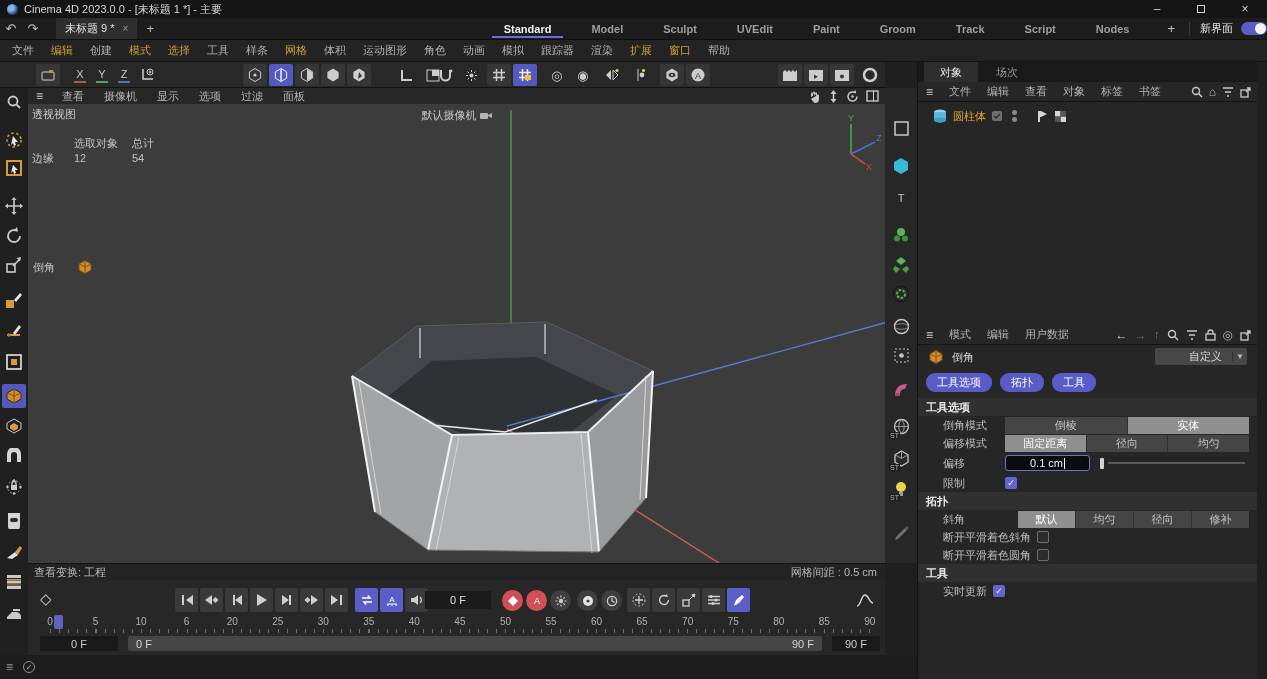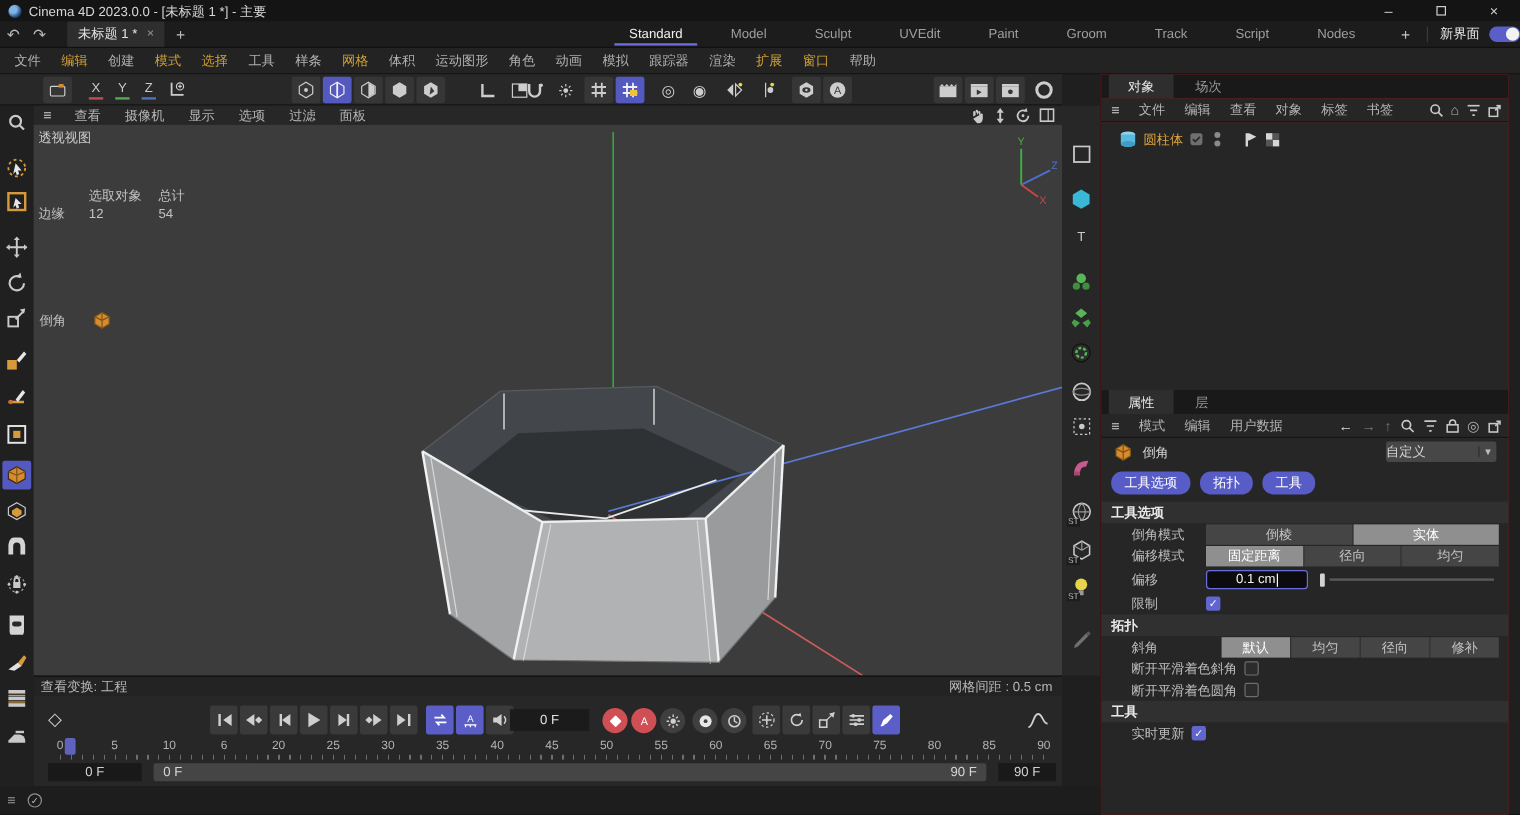--- a/index.html
+++ b/index.html
@@ -23,21 +23,21 @@
   
   #tabrow { left:0; top:18px; width:1267px; height:22px; background:#1c1c1c;
             border-bottom:1px solid #101010; display:flex; align-items:stretch; }
   .histbtn { width:22px; display:flex; align-items:center; justify-content:center;
              color:#b9b9b9; font-size:13px; }
   #doc-tab { background:#2e2e2e; display:flex; align-items:center; gap:8px;
              padding:0 9px; margin-left:12px; color:#e3e3e3; }
   #doc-tab .x { color:#9a9a9a; font-size:10px; }
   #tab-add { width:26px; display:flex; align-items:center; justify-content:center; color:#bbb; font-size:13px; }
   #layouts { margin-left:auto; display:flex; align-items:stretch; gap:0; padding-right:6px; }
-  .layout-tab { padding:0 20px; display:flex; align-items:center; color:#9e9e9e; position:relative; }
+  .layout-tab { padding:0 20px; display:flex; align-items:center; color:#9e9e9e; position:relative;font-weight:bold; }
   .layout-tab.active { color:#f0f0f0; }
   .layout-tab.active::after { content:""; position:absolute; left:8px; right:8px; bottom:1px;
                               height:2px; background:#6b6ed9; }
   #layout-add { padding:0 12px; display:flex; align-items:center; color:#c5c5c5; font-size:13px; }
   #layout-sep { width:1px; background:#3a3a3a; margin:4px 2px; }
   #newui-label { display:flex; align-items:center; padding:0 8px; color:#e6e6e6; }
   #newui-toggle { align-self:center; width:26px; height:13px; border-radius:7px; background:#5b5ec6; position:relative; }
   #newui-toggle::after { content:""; position:absolute; right:1px; top:1px; width:11px; height:11px;
                          border-radius:50%; background:#f2f2f2; }
 
@@ -72,52 +72,52 @@
   #vp-menu .ham { color:#cfcfcf; font-size:12px; letter-spacing:-1px; }
   #vp-nav { position:absolute; right:6px; top:0; height:16px; display:flex; gap:7px; align-items:center; }
   #vp-canvas { left:28px; top:104px; width:857px; height:459px; background:#3c3c3c; }
   #vp-status { left:28px; top:563px; width:857px; height:17px; background:#232323;
                border-top:1px solid #121212; display:flex; align-items:center; color:#b8b8b8; }
   #vp-status .right { margin-left:auto; padding-right:8px;padding-left:14px; }
   #vp-status .left { padding-left:6px; }
   .overlay { position:absolute; color:#c9c9c9; }
   #vp-stats { left:4px; top:32px; font-size:11px; color:#c2c2c2; }
   #vp-stats div { height:15px; }
-  #vp-stats span { display:inline-block;margin-top:20px; }
+  #vp-stats span { display:inline-block; }
   #camera-label { left:0; right:0; top:4px; text-align:center; color:#c9c9c9; }
   #camera-label svg { vertical-align:-1px; margin-left:3px; }
   #tool-overlay { left:5px; top:155px; display:flex; gap:22px; align-items:center; color:#c2c2c2; }
 
   
   #right-strip { left:885px; top:88px; width:32px; height:475px; background:#272727; }
   .rtool { position:absolute; left:4px; width:24px; height:24px; display:flex;
            align-items:center; justify-content:center; color:#c9c9c9; }
   .st-badge { position:absolute; left:0px; bottom:-1px; font-size:7px; color:#bbb; background:#1d1d1d; padding:0 1px; }
 
   
-  #right-panel { left:917px; top:62px; width:340px; height:617px; background:#b91c1c;
+  #right-panel { left:917px; top:62px; width:340px; height:617px; background:#f0abfc;
                  border-left:1px solid #121212; }
   .ptabs { height:20px; background:#191919; display:flex; align-items:stretch; padding-left:6px; gap:2px; }
   .ptab { padding:0 16px; display:flex; align-items:center; color:#969696; }
   .ptab.active { background:#2e2e2e; color:#e9e9e9; }
   .pmenu { height:20px; background:#262626; display:flex; align-items:center; gap:16px;
            padding-left:8px; color:#b3b3b3; border-bottom:1px solid #151515; position:relative; }
   .pmenu .ham { font-size:12px; color:#d0d0d0; }
   .pmenu-icons { position:absolute; right:6px; top:0; height:20px; display:flex; gap:6px; align-items:center; }
   .dim { color:#6f6f6f; }
   #om-tree { height:223px; background:#262626; position:relative; }
   #om-row { position:absolute; left:14px; top:6px; display:flex; align-items:center; gap:5px; }
   #om-name { color:#e0a43c; }
   .vis-dots { display:flex; flex-direction:column; gap:2px; margin-left:4px; }
   .vis-dots i { width:5px; height:5px; border-radius:50%; background:#8a8a8a; }
   #attr-area { position:relative; background:#262626; height:354px; }
   #attr-toolrow { height:24px; display:flex; align-items:center; gap:8px; padding-left:10px; position:relative; }
   #attr-preset { position:absolute; right:10px; top:3px; width:92px; height:17px; background:#474747;
                  border-radius:2px; display:flex; align-items:center; }
-  #attr-preset .lbl { flex:1; color:#d6d6d6; }
+  #attr-preset .lbl { flex:1; text-align:center; color:#d6d6d6;padding-left:24px; }
   #attr-preset .arr { width:15px; border-left:1px solid #2e2e2e; text-align:center; color:#bdbdbd; font-size:8px; }
   #group-pills { display:flex; gap:8px; padding:4px 0 6px 8px; }
   .pill { background:#585cc6; color:#fff; border-radius:9px; padding:2px 11px; }
   .section-title { height:18px; background:#303030; color:#e8e8e8; display:flex;
                    align-items:center; padding-left:8px; font-weight:bold; }
   .arow { height:18px; display:flex; align-items:center; padding-left:25px; color:#bdbdbd; position:relative; }
   .arow .rlabel { width:62px; flex:none; }
   .seg { flex:1; margin-right:8px; display:flex; gap:1px; background:#303030; }
   .seg-opt { flex:1; text-align:center; background:#454545; color:#c3c3c3; padding:1px 0; }
   .seg-opt.sel { background:#8f8f8f; color:#fff; }
@@ -187,21 +187,21 @@
           <span class="sq"></span>
         </div>
       <div class="win-btn">×</div>
     </div>
   </div>
 
   <div class="abs" id="tabrow">
     <div class="histbtn">↶</div>
     <div class="histbtn">↷</div>
     <div id="doc-tab">
-      <span>未标题 1 *</span>
+      <span>未标题 9 *</span>
       <span class="x">×</span>
     </div>
     <div id="tab-add">+</div>
     <div id="layouts">
 
     <div class="layout-tab active">Standard</div>
         <div class="layout-tab">Model</div>
         <div class="layout-tab">Sculpt</div>
         <div class="layout-tab">UVEdit</div>
         <div class="layout-tab">Paint</div>
@@ -582,20 +582,26 @@
       <line x1="424" y1="331" x2="400" y2="446" stroke="#f2f2f2" stroke-width="2"></line>
       <line x1="431" y1="333" x2="408" y2="447" stroke="#d8d8d8" stroke-width="1"></line>
       <line x1="560" y1="328" x2="571" y2="448" stroke="#f2f2f2" stroke-width="2"></line>
       <line x1="553" y1="330" x2="564" y2="449" stroke="#d8d8d8" stroke-width="1"></line>
       <line x1="625" y1="267" x2="618" y2="394" stroke="#f2f2f2" stroke-width="2"></line>
       <line x1="618" y1="272" x2="612" y2="396" stroke="#d8d8d8" stroke-width="1"></line>
       <polyline points="347,408 400,446 571,448 618,394" fill="none" stroke="#717375"></polyline>
     </svg>
 
     <div class="overlay" style="left:4px;top:3px">透视视图</div>
+    <div class="overlay" id="camera-label">
+      <span>默认摄像机</span><svg width="12" height="9" style="display:inline">
+          <rect x="0" y="2" width="8" height="6" rx="1" fill="#b5b5b5"></rect>
+          <path d="M8 4l4-2v5l-4-2z" fill="#b5b5b5"></path>
+        </svg>
+    </div>
     <div class="overlay" id="vp-stats">
       <div><span style="width:42px"></span><span style="width:58px">选取对象</span><span>总计</span></div>
       <div><span style="width:42px">边缘</span><span style="width:58px">12</span><span>54</span></div>
     </div>
     <div class="overlay" id="tool-overlay">
       <span>倒角</span>
       <svg width="16" height="16">
           <path d="M8 1.5l6 3.5v6l-6 3.5L2 11V5z" fill="#d78a2e" stroke="#7a5418"></path>
           <path d="M8 1.5V8M2 5l6 3M14 5L8 8M8 14.5V8" stroke="#7a5418" fill="none"></path>
         </svg>
@@ -748,25 +754,20 @@
           </svg>
         <svg width="13" height="13">
             <rect x="1" y="1" width="5.5" height="5.5" fill="#d6d6d6"></rect>
             <rect x="6.5" y="6.5" width="5.5" height="5.5" fill="#d6d6d6"></rect>
             <rect x="6.5" y="1" width="5.5" height="5.5" fill="#555"></rect>
             <rect x="1" y="6.5" width="5.5" height="5.5" fill="#555"></rect>
           </svg>
       </div>
     </div>
 
-    <div class="ptabs">
-
-    <div class="ptab active">属性</div>
-        <div class="ptab">层</div>
-      </div>
 
     <div class="pmenu">
       <span class="ham">≡</span>
       <span>模式</span>
       <span>编辑</span>
       <span>用户数据</span>
       <span class="pmenu-icons" style="gap:7px">
         <span style="font-size:12px;color:#d6d6d6">←</span>
         <span class="dim" style="font-size:12px">→</span>
         <span class="dim" style="font-size:12px">↑</span>

